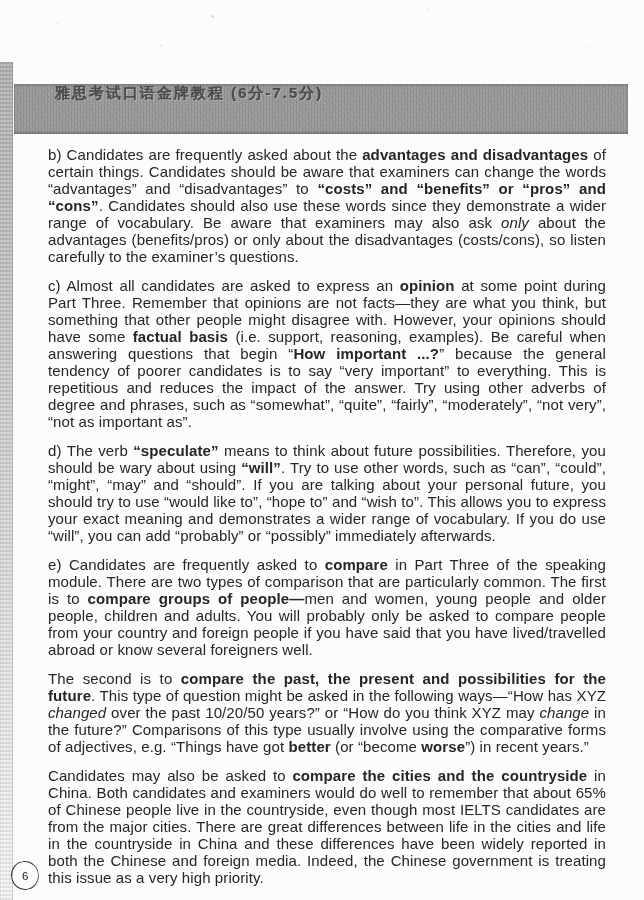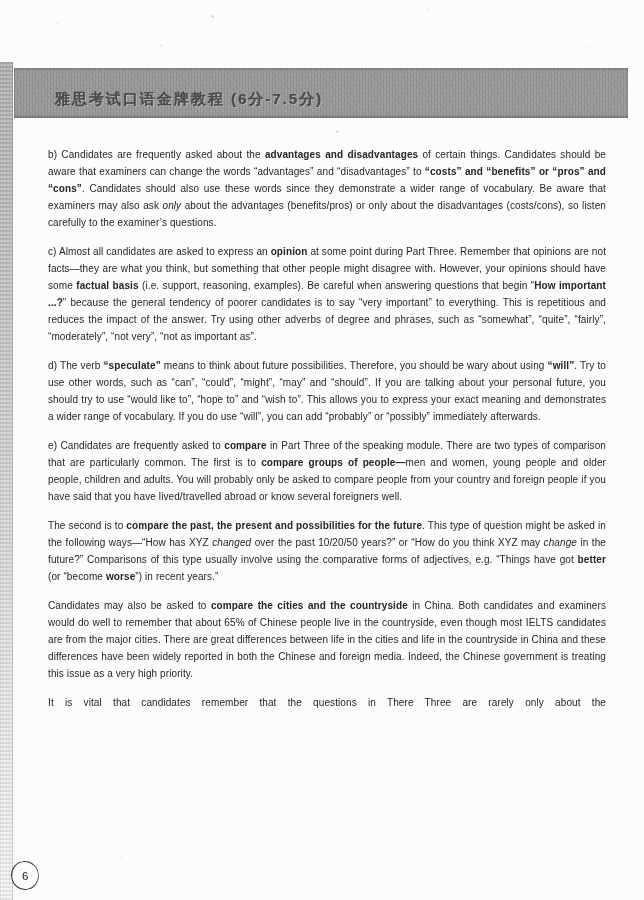--- a/index.html
+++ b/index.html
@@ -23,49 +23,48 @@
     background:
       repeating-linear-gradient(0deg, rgba(0,0,0,.07) 0 2px, rgba(255,255,255,.10) 2px 4px),
       repeating-linear-gradient(90deg, rgba(0,0,0,.06) 0 1px, transparent 1px 3px),
       linear-gradient(180deg, #b5b5b5 0%, #c4c4c4 22%, #d6d6d6 48%, #e9e9e9 75%, #f8f8f8 100%);
     border-right: 1px solid rgba(0,0,0,.10);
   }
 
   
   .banner {
     position: absolute;
-    left: 14px; top: 68px;
+    left: 14px; top: 84px;
     width: 614px; height: 50px;
     background:
       repeating-linear-gradient(0deg, rgba(255,255,255,.06) 0 1px, transparent 1px 2px),
       repeating-linear-gradient(90deg, rgba(0,0,0,.09) 0 1px, transparent 1px 3px),
       repeating-linear-gradient(45deg, rgba(255,255,255,.05) 0 2px, transparent 2px 4px),
       var(--banner-bg, #969696);
     box-shadow: inset 0 2px 2px rgba(0,0,0,.14), inset 0 -2px 2px rgba(0,0,0,.22);
     display: flex;
-    align-items: flex-end;
   }
   .banner-title {
     padding: 0 0 9px 41px;
     font-size: 15px;
     font-weight: 700;
     letter-spacing: 2px;
     color: var(--banner-text, #4b4b4b);
     text-shadow: 1px 1px 0 rgba(255,255,255,.25), -0.5px -0.5px 0 rgba(0,0,0,.30);
     white-space: nowrap;
   }
 
   
   .content {
     position: absolute;
     left: 48px; top: 146px;
     width: 558px;
   }
   .content p {
-    font-size: 10px;
+    font-size: 15px;
     line-height: 17px;
     text-align: justify;
     margin-bottom: 12px;
     color: #262626;
     letter-spacing: 0.1px;
   }
   .content p.force-justify { text-align-last: justify; }
   .rb { font-weight: 700; }
   .ri { font-style: italic; }
 

